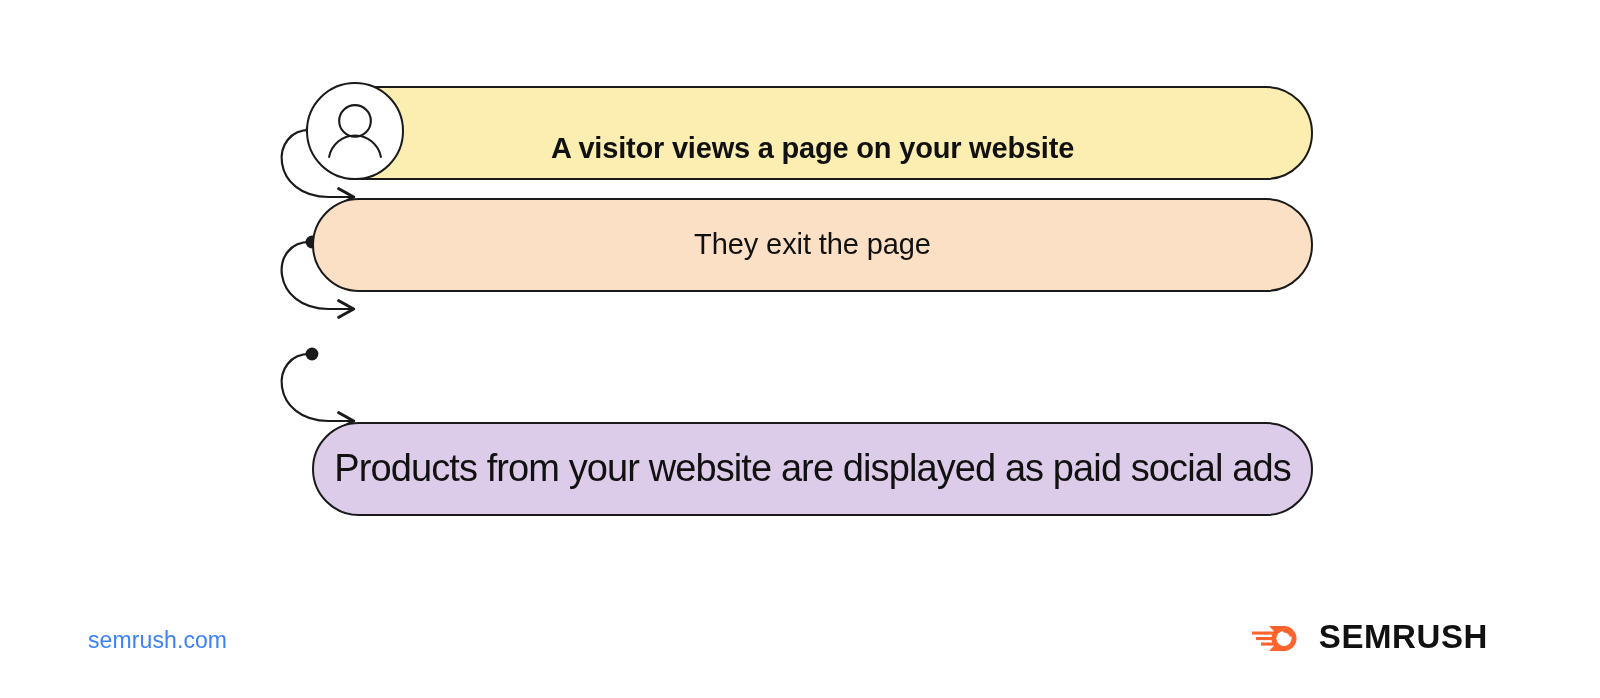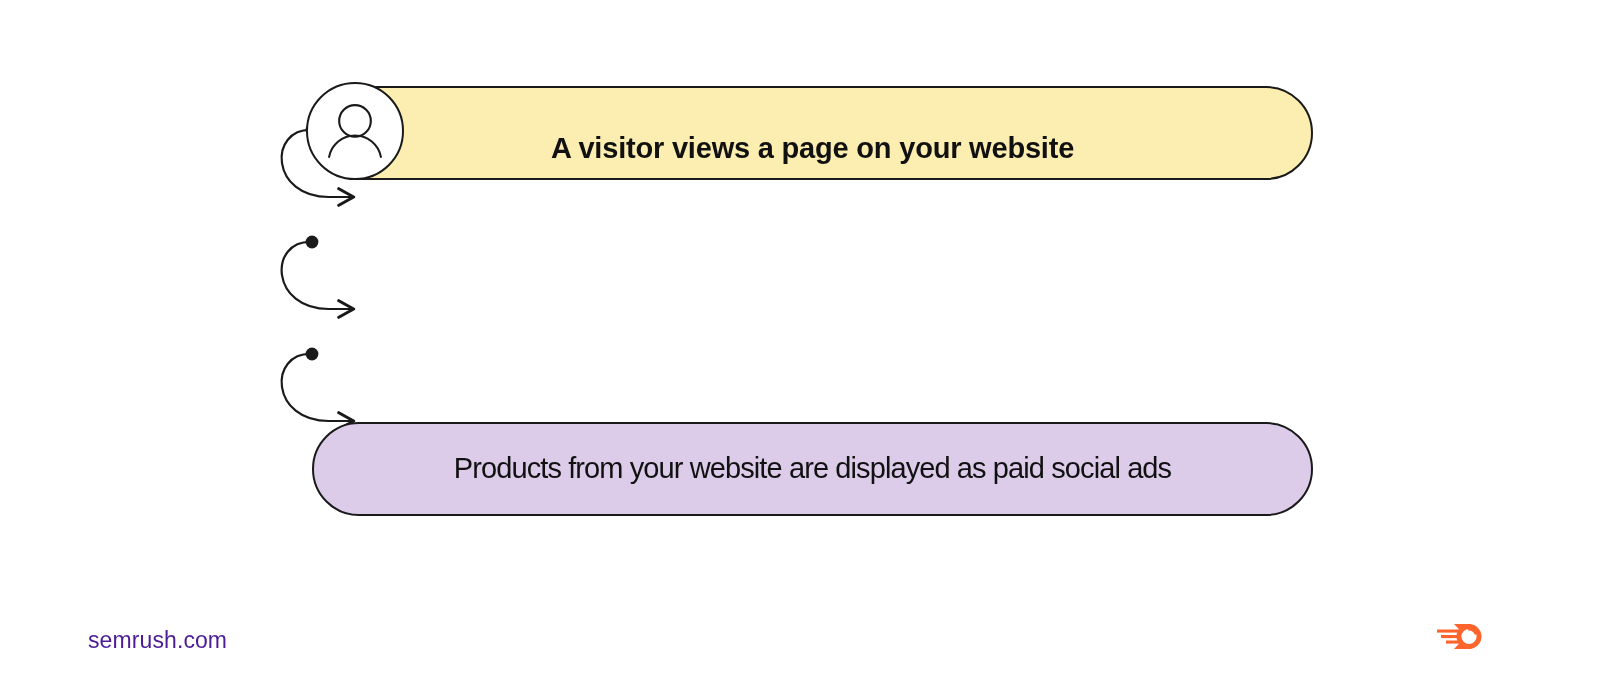--- a/index.html
+++ b/index.html
@@ -57,21 +57,21 @@
     letter-spacing: -0.2px;
     margin-top: 32px;
   }
   .step-label.is-regular {
     font-weight: 400;
     font-size: 29px;
     letter-spacing: -0.1px;
   }
   .step-label.is-tight {
     font-weight: 400;
-    font-size: 29px;
+    font-size: 38px;
     letter-spacing: -0.9px;
   }
 
   
   #avatar-badge {
     position: absolute;
     left: 306px;
     top: 82px;
     width: 98px;
     height: 98px;
@@ -94,21 +94,21 @@
     left: 0;
     top: 600px;
     width: 1600px;
     height: 98px;
   }
   #footer-url {
     position: absolute;
     left: 88px;
     top: 27px;
     font-size: 23px;
-    color: #4c1d95;
+    color: #3b82f6;
     font-weight: 400;
     letter-spacing: 0.1px;
   }
   #brand-lockup {
     position: absolute;
     right: 112px;
     top: 18px;
     display: flex;
     align-items: center;
     gap: 16px;
@@ -152,20 +152,23 @@
     <span class="step-label is-bold">A visitor views a page on your website</span>
   </div>
 
   <div id="avatar-badge">
     <svg viewBox="0 0 98 98">
       <circle cx="49" cy="38.5" r="16.5" fill="none" stroke="#1a1a1a" stroke-width="2.2"></circle>
       <path d="M 22 76 A 27.5 27.5 0 0 1 76 76" fill="none" stroke="#1a1a1a" stroke-width="2.2" stroke-linecap="round"></path>
     </svg>
   </div>
 
+  <div class="step-bar" id="bar-2" style="left:312px; top:198px; width:1001px; height:94px; background:#fbe0c6;">
+    <span class="step-label is-regular">They exit the page</span>
+  </div>
 
 
   <div class="step-bar" id="bar-4" style="left:312px; top:422px; width:1001px; height:94px; background:#dcccea;">
     <span class="step-label is-tight">Products from your website are displayed as paid social ads</span>
   </div>
 
 </div>
 
 <div id="footer">
   <div id="footer-url">semrush.com</div>
@@ -176,14 +179,15 @@
       <path d="M 1 11.5 L 26 11.5 L 26 14.6 L 1 14.6 Z" fill="#ff642d"></path>
       <path d="M 5 17.0 L 26 17.0 L 26 20.1 L 5 20.1 Z" fill="#ff642d"></path>
       <path d="M 10 22.5 L 26 22.5 L 26 25.6 L 10 25.6 Z" fill="#ff642d"></path>
 
       <path d="M 18 6 L 35 6 L 35 31 L 18 31 L 30 18.5 Z" fill="#ff642d"></path>
 
       <circle cx="33" cy="18.5" r="12.5" fill="#ff642d"></circle>
       <circle cx="33" cy="18.5" r="7.6" fill="#ffffff"></circle>
       <path d="M 33 11.4 A 7.1 7.1 0 0 1 39.4 15.6" fill="none" stroke="#ff642d" stroke-width="2.1" stroke-linecap="round"></path>
     </svg>
+    <span id="brand-wordmark">SEMRUSH</span>
   </div>
 </div>
 
 </body></html>

